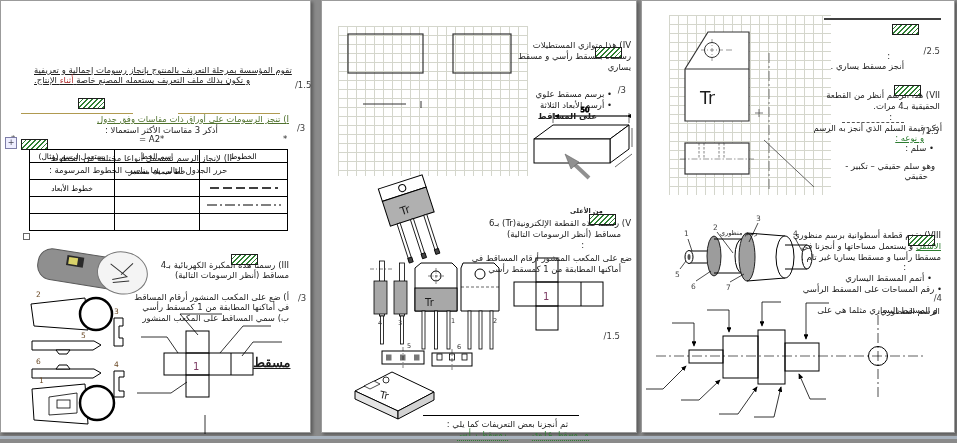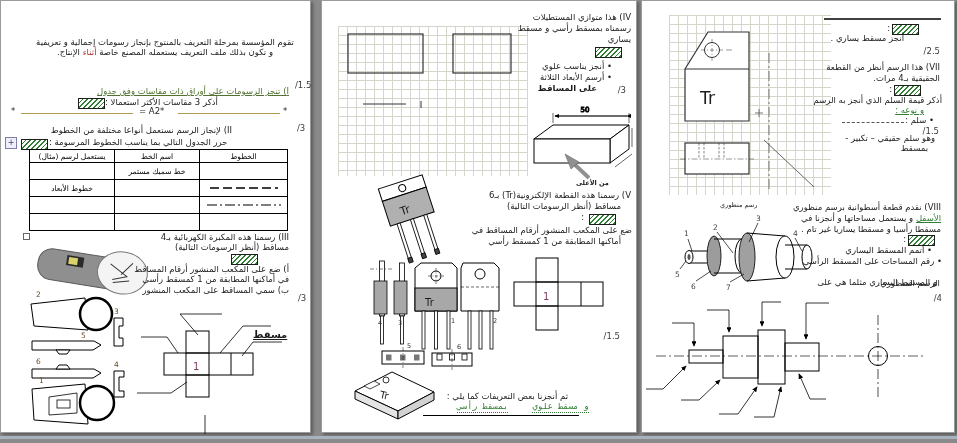--- a/index.html
+++ b/index.html
@@ -2,23 +2,23 @@
 <html lang="ar"><head>
 <meta charset="utf-8">
 <style>
   html,body{margin:0;padding:0;}
   body{width:957px;height:443px;background:#8a8a8a;position:relative;overflow:hidden;
        font-family:"DejaVu Sans",sans-serif;}
   .stage{position:absolute;inset:0;}
   .page{position:absolute;top:0;height:433px;background:#fff;border:1px solid #9b9b9b;
         box-shadow:2px 2px 3px rgba(0,0,0,.35);box-sizing:border-box;}
   .layer{position:absolute;left:0;top:0;}
-  .t{position:absolute;direction:rtl;white-space:nowrap;font-size:8.5px;color:#1c1c1c;line-height:10px;}
+  .t{position:absolute;direction:rtl;white-space:nowrap;font-size:8.5px;color:#1c1c1c;line-height:10px;margin-top:28px;}
   .t.w{white-space:normal;}
-  .t.sm{font-size:10px;}
+  .t.sm{font-size:13px;font-family:Liberation Serif, serif;}
   .t.xs{font-size:6.5px;}
   .mark{position:absolute;font-size:8.5px;color:#3a3a3a;}
   .hatch{position:absolute;width:25px;height:9px;border:1px solid #1d1d1d;
          background:repeating-linear-gradient(135deg,#ffffff 0 2.2px,#2f8032 2.2px 3.4px);}
   .q-ul{color:#50722e;text-decoration:underline;}
   .hl-g{color:#2e7d32;text-decoration:underline;}
   .hl-gd{color:#2e7d32;border-bottom:1px dotted #2e7d32;}
   .hl-r{color:#b03030;}
   .blankline{position:absolute;border-bottom:1px solid #b09a50;height:9px;}
   .blankdash{position:absolute;border-bottom:1.2px dashed #555;height:8px;}
@@ -108,21 +108,21 @@
       <g stroke="#000" fill="none" stroke-width="0.8">
         <path d="M140,336 H166 L177,352"></path>
         <path d="M221,313 H179 L197,334"></path>
         <path d="M270,325 H242 L219,352"></path>
         <path d="M281,341 H252 L241,355"></path>
         <path d="M136,392 H170 L186,381"></path>
         <line x1="204" y1="414" x2="204" y2="433"></line>
       </g>
     </svg>
 
-    <div class="t w" style="left:33px;top:36px;width:262px;text-align:center;">
+    <div class="t w" style="left:33px;top:36px;width:262px;text-align:left;text-decoration:underline;">
       <span>تقوم المؤسسة بمرحلة التعريف بالمنتوج بإنجاز رسومات إجمالية و تعريفية و تكون بذلك ملف التعريف يستعمله المصنع خاصة</span>
       <span class="hl-r">أثناء</span>
       <span>الإنتاج.</span>
     </div>
 
     <div class="mark" style="left:294px;top:79px;">/1.5</div>
     <div class="t q-ul" style="right:21px;top:85px;">I) تنجز الرسومات على أوراق ذات مقاسات وفق جدول</div>
     <div class="hatch" style="left:77px;top:97px;"></div>
     <div class="t" style="left:104px;top:96px;">أذكر 3 مقاسات الأكثر استعمالا :</div>
 
@@ -307,26 +307,26 @@
         <polygon points="42,385 52,380 58,383 48,388" fill="#fff" stroke="#000" stroke-width="0.7"></polygon>
         <circle cx="64" cy="379" r="3" fill="#fff" stroke="#000" stroke-width="0.8"></circle>
         <text x="58" y="399" font-size="10" class="trtxt" transform="rotate(12 68 394)">Tr</text>
       </g>
     </svg>
 
     <div class="t" style="right:5px;top:11px;">IV) هذا متوازي المستطيلات</div>
     <div class="t" style="right:5px;top:22px;">رسمناه بمسقط رأسي و مسقط</div>
     <div class="t" style="right:5px;top:33px;">يساري</div>
     <div class="hatch" style="left:273px;top:46px;"></div>
-    <div class="t" style="right:24px;top:60px;">• أنجز يناسب علوي</div>
+    <div class="t" style="right:24px;top:60px;">• برسم مسقط علوي</div>
     <div class="t" style="right:24px;top:71px;">• أرسم الأبعاد الثلاثة</div>
     <div class="t" style="right:39px;top:82px;font-weight:bold;">على المساقط</div>
     <div class="mark" style="right:10px;top:84px;">/3</div>
 
-    <div class="t xs" style="left:254px;top:177px;font-weight:bold;">من الأعلى</div>
+    <div class="t xs" style="left:248px;top:177px;font-weight:bold;">من الأعلى</div>
 
     <div class="t" style="right:5px;top:189px;">V) رسمنا هذه القطعة الإلكترونية(Tr) بـ6</div>
     <div class="t" style="right:15px;top:200px;">مساقط (أنظر الرسومات التالية)</div>
     <div class="hatch" style="left:267px;top:213px;"></div>
     <div class="t" style="right:52px;top:211px;">:</div>
     <div class="t" style="right:4px;top:224px;">ضع على المكعب المنشور أرقام المساقط في</div>
     <div class="t" style="right:15px;top:235px;">أماكنها المطابقة من 1 كمسقط رأسي</div>
 
     <div class="mark" style="right:16px;top:330px;">/1.5</div>
 
@@ -441,21 +441,21 @@
     <div class="t" style="right:14px;top:61px;">VII) هذا الرسم أنظر من القطعة</div>
     <div class="t" style="right:14px;top:72px;">الحقيقية بـ4 مرات.</div>
     <div class="hatch" style="right:33px;top:84px;"></div>
     <div class="t" style="right:62px;top:83px;">:</div>
     <div class="t" style="right:12px;top:94px;">أذكر قيمة السلم الذي أنجز به الرسم</div>
     <div class="t hl-g" style="right:30px;top:104px;">و نوعه :</div>
     <div class="t" style="right:20px;top:114px;">• سلم :</div>
     <div class="blankdash" style="left:200px;top:113px;width:62px;"></div>
     <div class="mark" style="right:15px;top:125px;">/1.5</div>
     <div class="t" style="right:19px;top:132px;">وهو سلم حقيقي – تكبير -</div>
-    <div class="t" style="right:26px;top:142px;">بمسقط</div>
+    <div class="t" style="right:26px;top:142px;">حقيقي</div>
 
     <div class="t xs" style="left:78px;top:199px;">رسم منظوري</div>
 
     <div class="t" style="right:13px;top:201px;">VIII) نقدم قطعة أسطوانية برسم منظوري</div>
     <div class="t" style="right:13px;top:212px;">
       <span class="hl-g">الأسفل</span>
       <span>و يستعمل مساحاتها و أنجزنا في</span>
     </div>
     <div class="t" style="right:13px;top:223px;">مسقطا رأسيا و مسقطا يساريا غير تام .</div>
     <div class="hatch" style="right:19px;top:234px;"></div>

